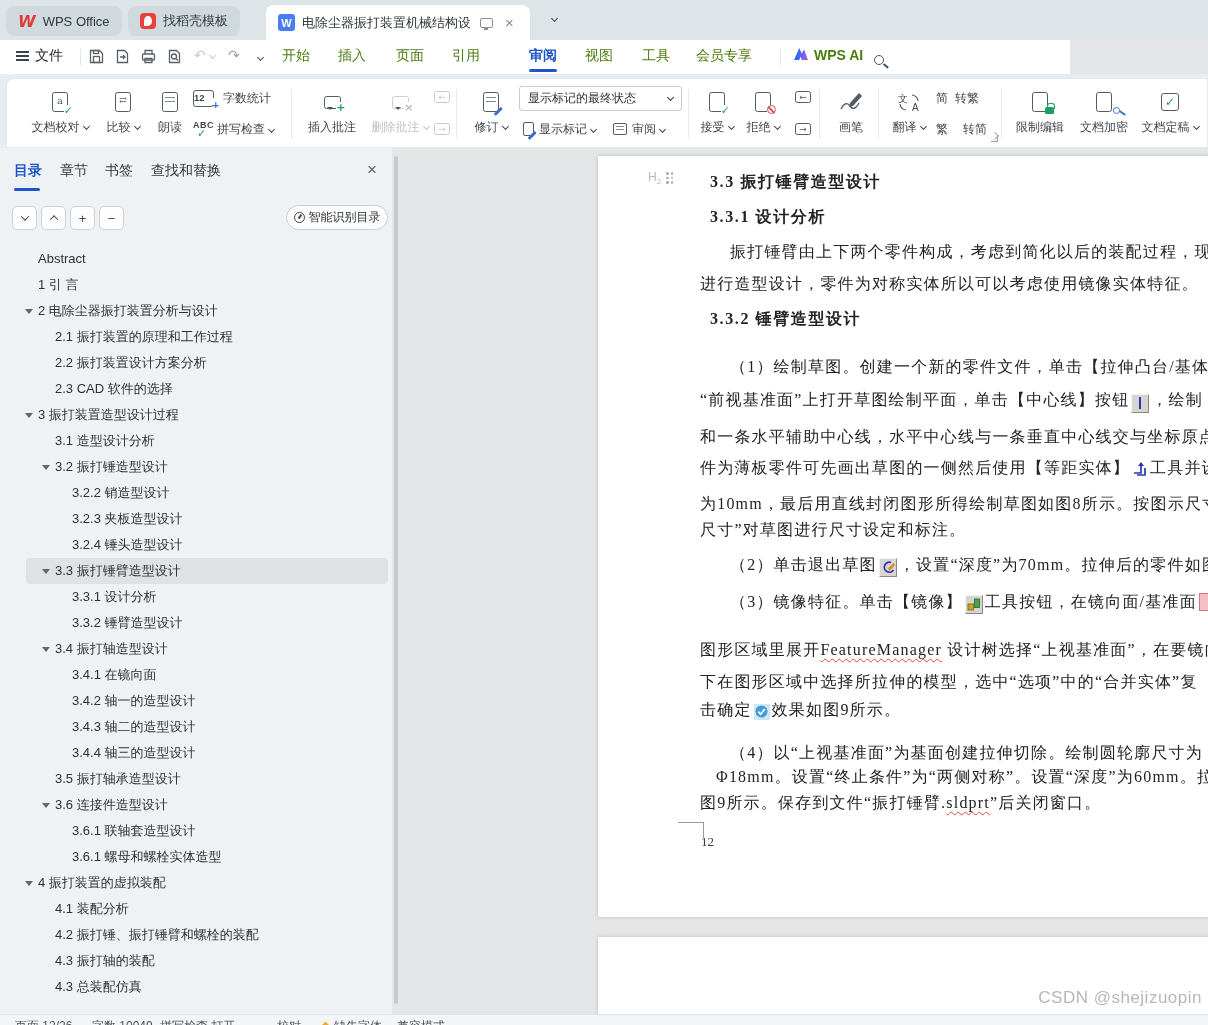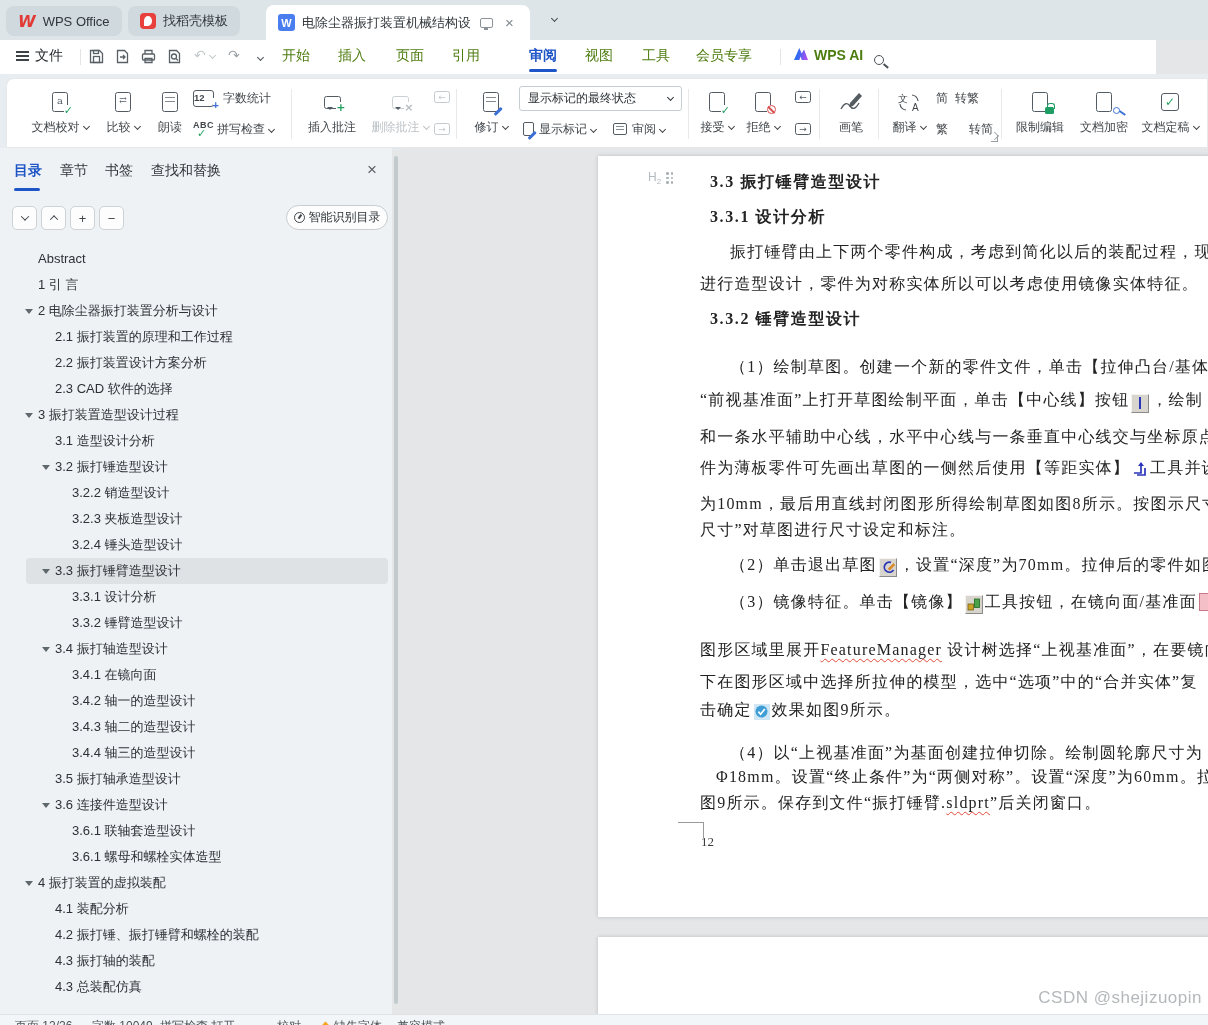--- a/index.html
+++ b/index.html
@@ -21,21 +21,21 @@
   .tabtitle { max-width:168px; overflow:hidden; white-space:nowrap; }
   .monitor { width:13px; height:10px; border:1.3px solid #8a9298; border-radius:2px; position:relative; margin:0 8px 0 10px; display:inline-block; }
   .monitor::after { content:""; position:absolute; left:3px; bottom:-3.5px; width:4px; height:2px; background:#8a9298; }
   .xclose { color:#7f888d; font-size:15px; line-height:1; padding:2px 4px; }
   .newtab { position:absolute; left:512px; top:9px; font-size:20px; color:#444b50; }
   .chev { display:inline-block; width:5px; height:5px; border-right:1.4px solid currentColor; border-bottom:1.4px solid currentColor;
           transform:rotate(45deg); margin-left:4px; vertical-align:2px; }
   #tablist-chev { left:548px; top:16px; color:#444b50; }
 
   
-  #menubar { left:0; top:40px; width:1156px; height:34px; background:#fff;padding-left:8px; }
+  #menubar { left:0; top:40px; width:1070px; height:34px; background:#fff;padding-left:8px; }
   .ham { display:inline-block; width:13px; height:2px; background:#3c4348; box-shadow:0 4px 0 #3c4348, 0 8px 0 #3c4348; margin:-8px 6px 0 0; vertical-align:middle; }
   #file-btn { left:16px; top:7px; font-size:14px; color:#23282c; display:flex; align-items:center; }
   .vdiv { position:absolute; width:1px; background:#e1e5e8; }
   .mic { position:absolute; top:8px; width:18px; height:18px; }
   .mic svg { stroke:#586066; fill:none; stroke-width:1.3; }
   .undo { font-family:"DejaVu Sans",sans-serif; font-size:15px; }
   .menu-item { position:absolute; top:7px; font-size:14px; color:#4d7c0f; }
   .menu-item.on { color:#1f56c7; font-weight:bold; }
   #menu-underline { left:529px; top:69px; width:28px; height:3px; border-radius:2px; background:#1f56c7; }
   .ailogo { display:inline-block; width:14px; height:12px; margin-right:6px;
@@ -348,21 +348,21 @@
           </svg>
     </span>
     <span class="rlb"><span>翻译</span><span class="chev"></span></span>
   </div>
   <div class="rrow" style="left:928px; top:7px">
     <span class="cnchar">简</span>
         <span style="margin-left:6px">转繁</span>
   </div>
   <div class="rrow" style="left:928px; top:38px">
     <span class="cnchar">繁</span>
-        <span style="margin-left:20px">转简</span>
+        <span style="margin-left:14px">转简</span>
   </div>
   <div class="expand-se"></div>
   <div class="rdiv" style="left:994px"></div>
 
   <div class="rb" style="left:1002px; top:8px; width:62px">
     <span class="ric">
           <span class="doc-ic">
             <span class="badge" style="right:-7px"><span class="locksign"></span></span>
           </span>
         </span>

